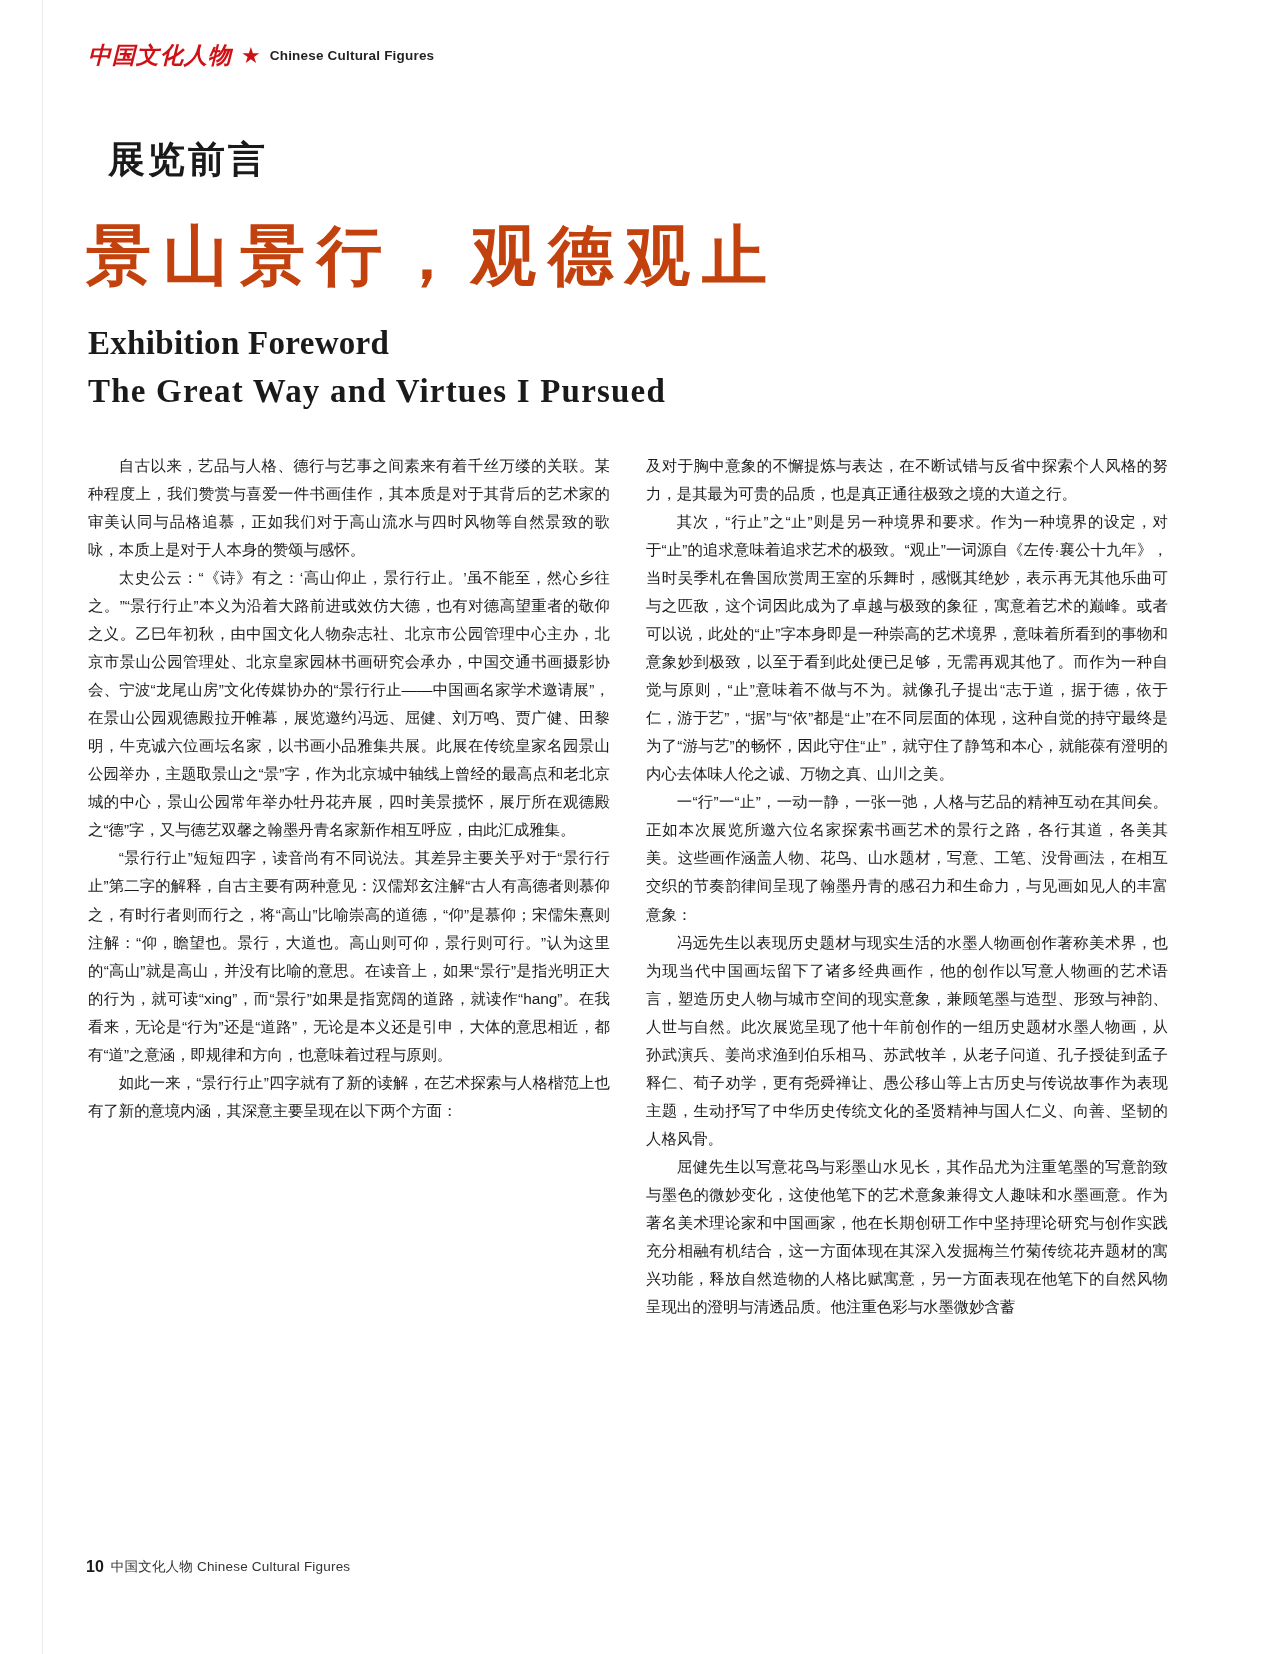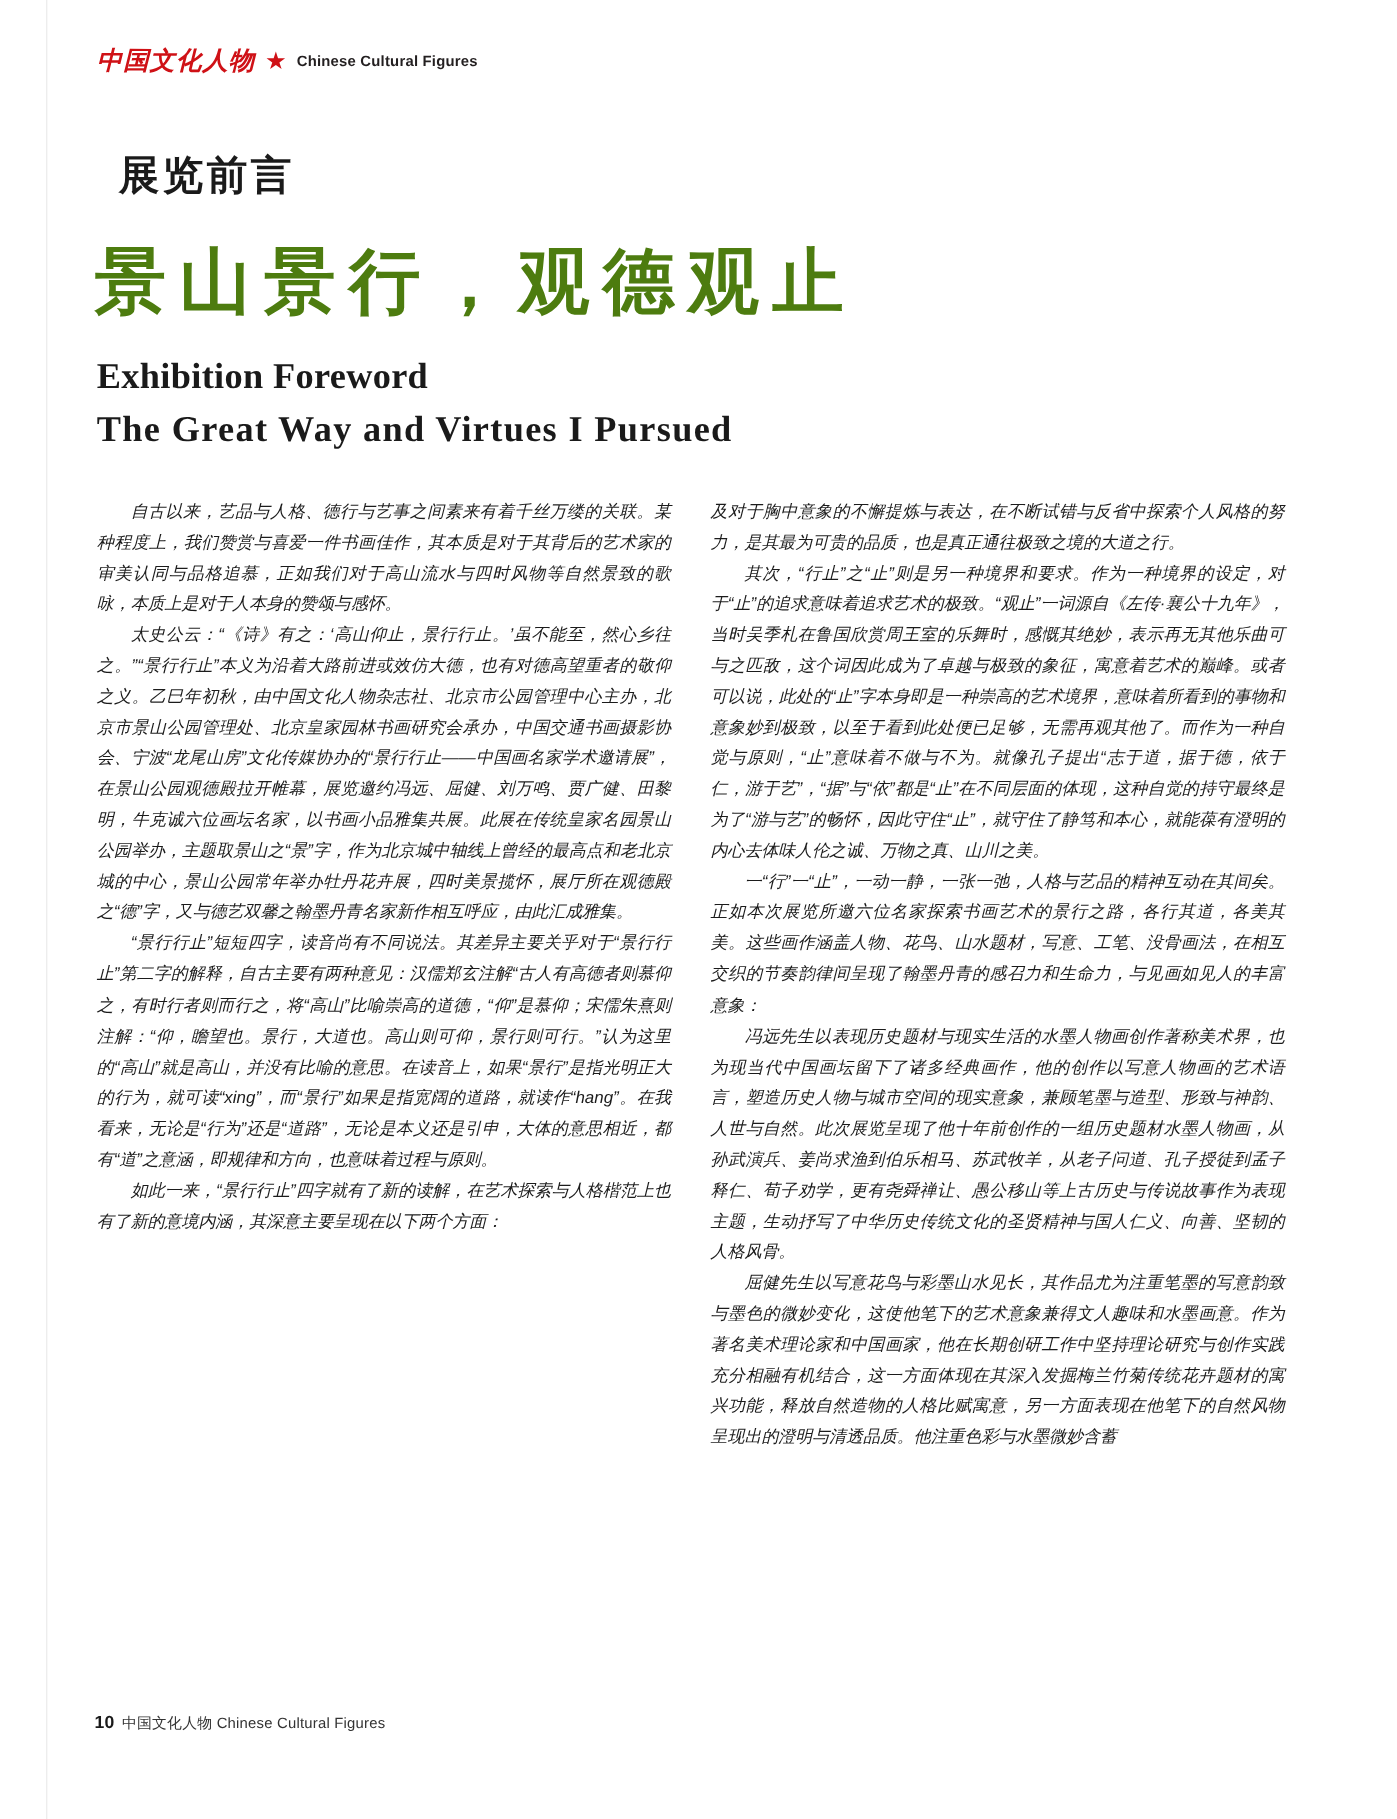--- a/index.html
+++ b/index.html
@@ -62,21 +62,21 @@
     margin-left: 20px;
   }
   .headline {
     position: absolute;
     left: 86px;
     top: 212px;
     font-family: "Liberation Sans", sans-serif;
     font-weight: bold;
     font-size: 65px;
     letter-spacing: 12px;
-    color: #4d7c0f;
+    color: #c2410c;
     white-space: nowrap;
   }
   .subtitle-en {
     position: absolute;
     left: 88px;
     top: 320px;
     font-family: "Liberation Serif", serif;
     font-weight: bold;
     font-size: 33px;
     line-height: 1.45;
@@ -86,21 +86,20 @@
   .subtitle-en div + div { letter-spacing: 1.2px; }
 
   
   .columns {
     position: absolute;
     left: 88px;
     top: 452px;
     width: 1096px;
     display: flex;
     gap: 36px;
-    font-style: italic;
   }
   .col {
     width: 522px;
   }
   .col p {
     margin: 0 0 0 0;
     font-family: "Liberation Sans", sans-serif;
     font-size: 15.4px;
     line-height: 1.82;
     text-align: justify;

